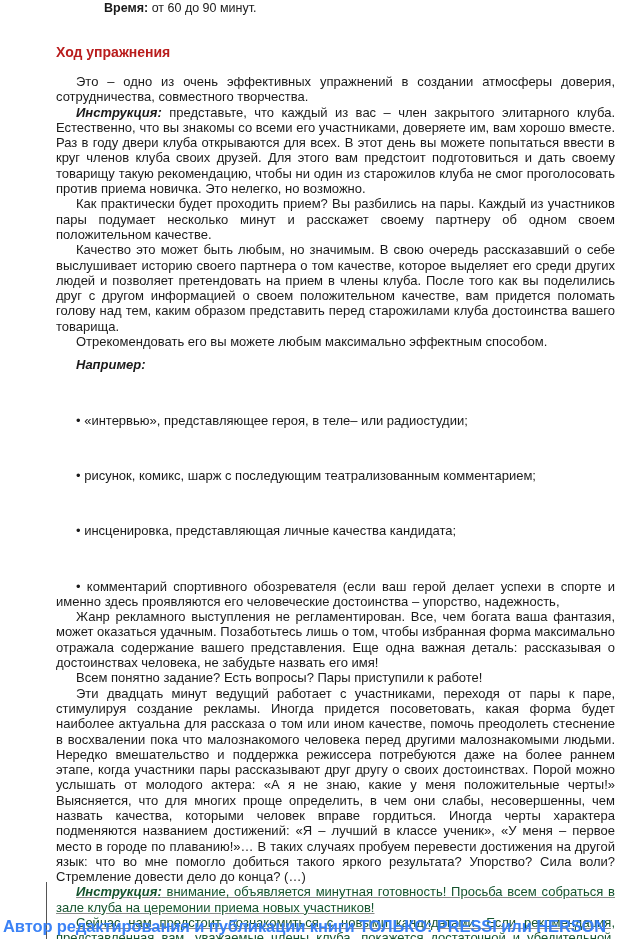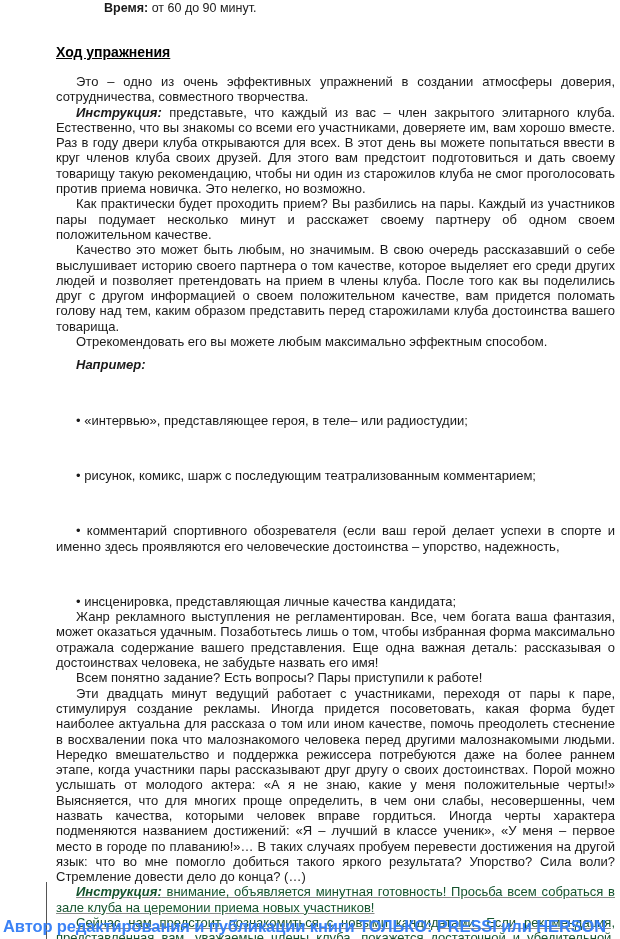--- a/index.html
+++ b/index.html
@@ -1,20 +1,20 @@
 <!DOCTYPE html>
 <html><head>
 <meta charset="utf-8">
 <style>
   html, body { margin:0; padding:0; background:#ffffff; }
   body { width:620px; height:939px; position:relative; overflow:hidden;
          font-family:"Liberation Sans", sans-serif; color:#1a1a1a; }
   .time { position:absolute; left:76px; top:1px; font-size:12.5px; }
   .time b { font-weight:bold;margin-left:28px; }
-  .heading { position:absolute; left:56px; top:44px; font-size:14px; font-weight:bold; color:#000000;text-decoration:underline; }
+  .heading { position:absolute; left:56px; top:44px; font-size:14px; font-weight:bold; color:#b91c1c; }
   .body { position:absolute; left:56px; top:74px; width:559px; font-size:13px; line-height:15.3px; }
   .body p { margin:0; text-align:justify; text-indent:20px; }
   .body p.bullet { text-align:justify;margin-top:40px; }
   .body p.label { font-weight:bold; font-style:italic;margin-top:8px; }
   .em { font-weight:bold; font-style:italic; }
   .grey-block { position:relative; color:#14532d; }
   .grey-block p { text-decoration:underline; text-decoration-color:#8a8a8a; }
   .grey-bar { position:absolute; left:-10px; top:-2px; width:1px; height:86px; background:#555; }
   .footer { position:absolute; left:3px; top:917px; font-size:16.5px; font-weight:bold; color:#3b82f6; white-space:nowrap; letter-spacing:-0.1px; }
 </style>
@@ -29,22 +29,22 @@
 
 <div class="body">
   <p>Это – одно из очень эффективных упражнений в создании атмосферы доверия, сотрудничества, совместного творчества.</p>
   <p><span class="em">Инструкция:</span><span> представьте, что каждый из вас – член закрытого элитарного клуба. Естественно, что вы знакомы со всеми его участниками, доверяете им, вам хорошо вместе. Раз в году двери клуба открываются для всех. В этот день вы можете попытаться ввести в круг членов клуба своих друзей. Для этого вам предстоит подготовиться и дать своему товарищу такую рекомендацию, чтобы ни один из старожилов клуба не смог проголосовать против приема новичка. Это нелегко, но возможно.</span></p>
   <p>Как практически будет проходить прием? Вы разбились на пары. Каждый из участников пары подумает несколько минут и расскажет своему партнеру об одном своем положительном качестве.</p>
   <p>Качество это может быть любым, но значимым. В свою очередь рассказавший о себе выслушивает историю своего партнера о том качестве, которое выделяет его среди других людей и позволяет претендовать на прием в члены клуба. После того как вы поделились друг с другом информацией о своем положительном качестве, вам придется поломать голову над тем, каким образом представить перед старожилами клуба достоинства вашего товарища.</p>
   <p>Отрекомендовать его вы можете любым максимально эффектным способом.</p>
   <p class="label">Например:</p>
   <p class="bullet">• «интервью», представляющее героя, в теле– или радиостудии;</p>
   <p class="bullet">• рисунок, комикс, шарж с последующим театрализованным комментарием;</p>
+  <p class="bullet">• инсценировка, представляющая личные качества кандидата;</p>
   <p class="bullet">• комментарий спортивного обозревателя (если ваш герой делает успехи в спорте и именно здесь проявляются его человеческие достоинства – упорство, надежность,</p>
-  <p class="bullet">• инсценировка, представляющая личные качества кандидата;</p>
   <p>Жанр рекламного выступления не регламентирован. Все, чем богата ваша фантазия, может оказаться удачным. Позаботьтесь лишь о том, чтобы избранная форма максимально отражала содержание вашего представления. Еще одна важная деталь: рассказывая о достоинствах человека, не забудьте назвать его имя!</p>
   <p>Всем понятно задание? Есть вопросы? Пары приступили к работе!</p>
   <p>Эти двадцать минут ведущий работает с участниками, переходя от пары к паре, стимулируя создание рекламы. Иногда придется посоветовать, какая форма будет наиболее актуальна для рассказа о том или ином качестве, помочь преодолеть стеснение в восхвалении пока что малознакомого человека перед другими малознакомыми людьми. Нередко вмешательство и поддержка режиссера потребуются даже на более раннем этапе, когда участники пары рассказывают друг другу о своих достоинствах. Порой можно услышать от молодого актера: «А я не знаю, какие у меня положительные черты!» Выясняется, что для многих проще определить, в чем они слабы, несовершенны, чем назвать качества, которыми человек вправе гордиться. Иногда черты характера подменяются названием достижений: «Я – лучший в классе ученик», «У меня – первое место в городе по плаванию!»… В таких случаях пробуем перевести достижения на другой язык: что во мне помогло добиться такого яркого результата? Упорство? Сила воли? Стремление довести дело до конца? (…)</p>
   <div class="grey-block">
     <div class="grey-bar"></div>
     <p><span class="em">Инструкция:</span><span> внимание, объявляется минутная готовность! Просьба всем собраться в зале клуба на церемонии приема новых участников!</span></p>
     <p>Сейчас нам предстоит познакомиться с новыми кандидатами. Если рекомендация, представленная вам, уважаемые члены клуба, покажется достаточной и убедительной, прошу своими аплодисментами высказать решение о приеме в члены клуба. А теперь я приглашаю на сцену первую пару участников!..</p>
   </div>
 </div>
 

